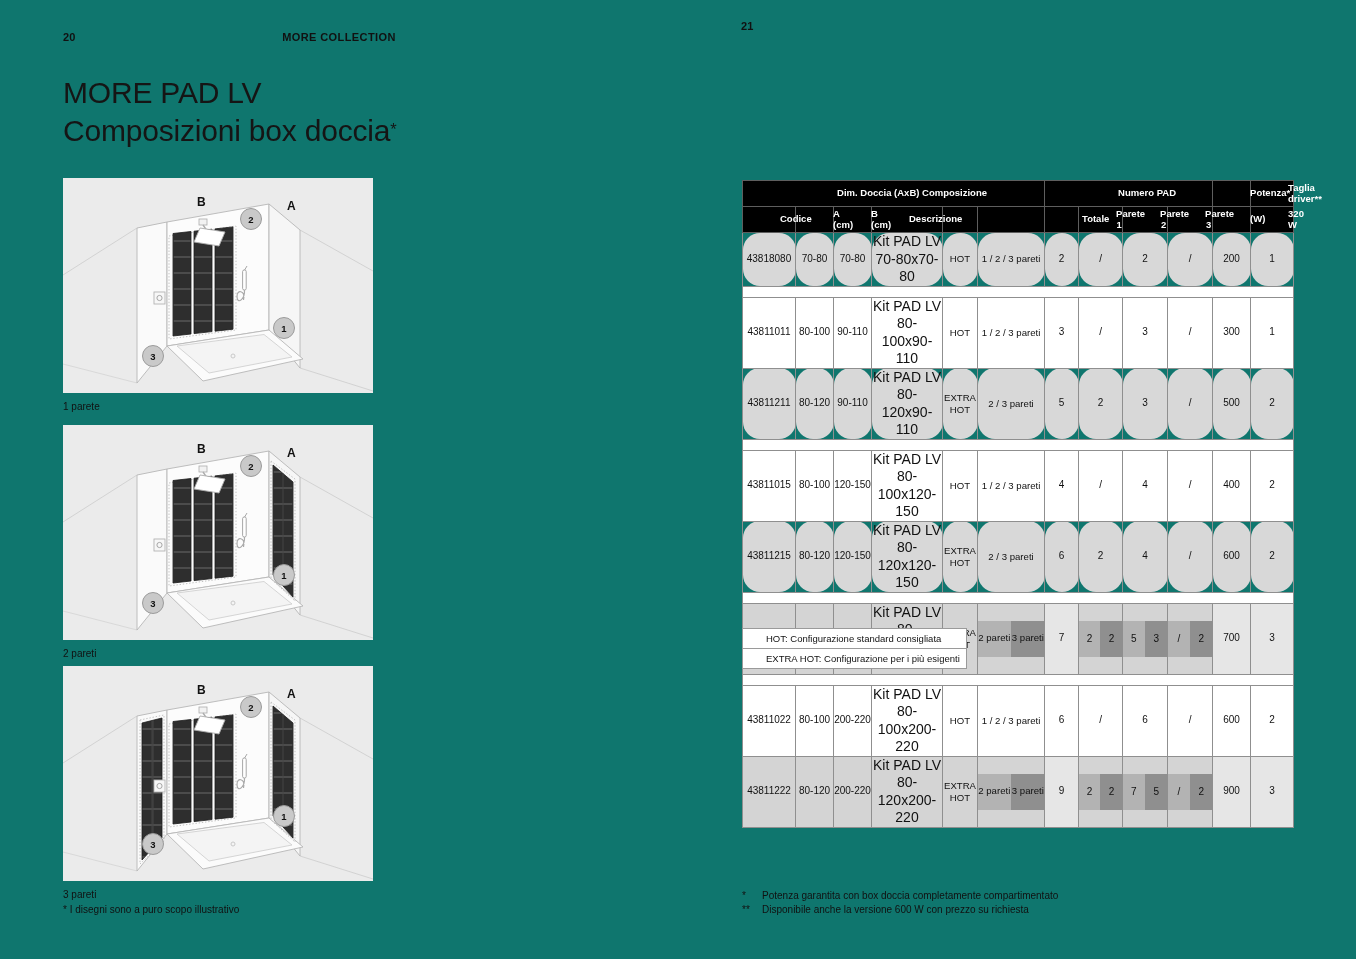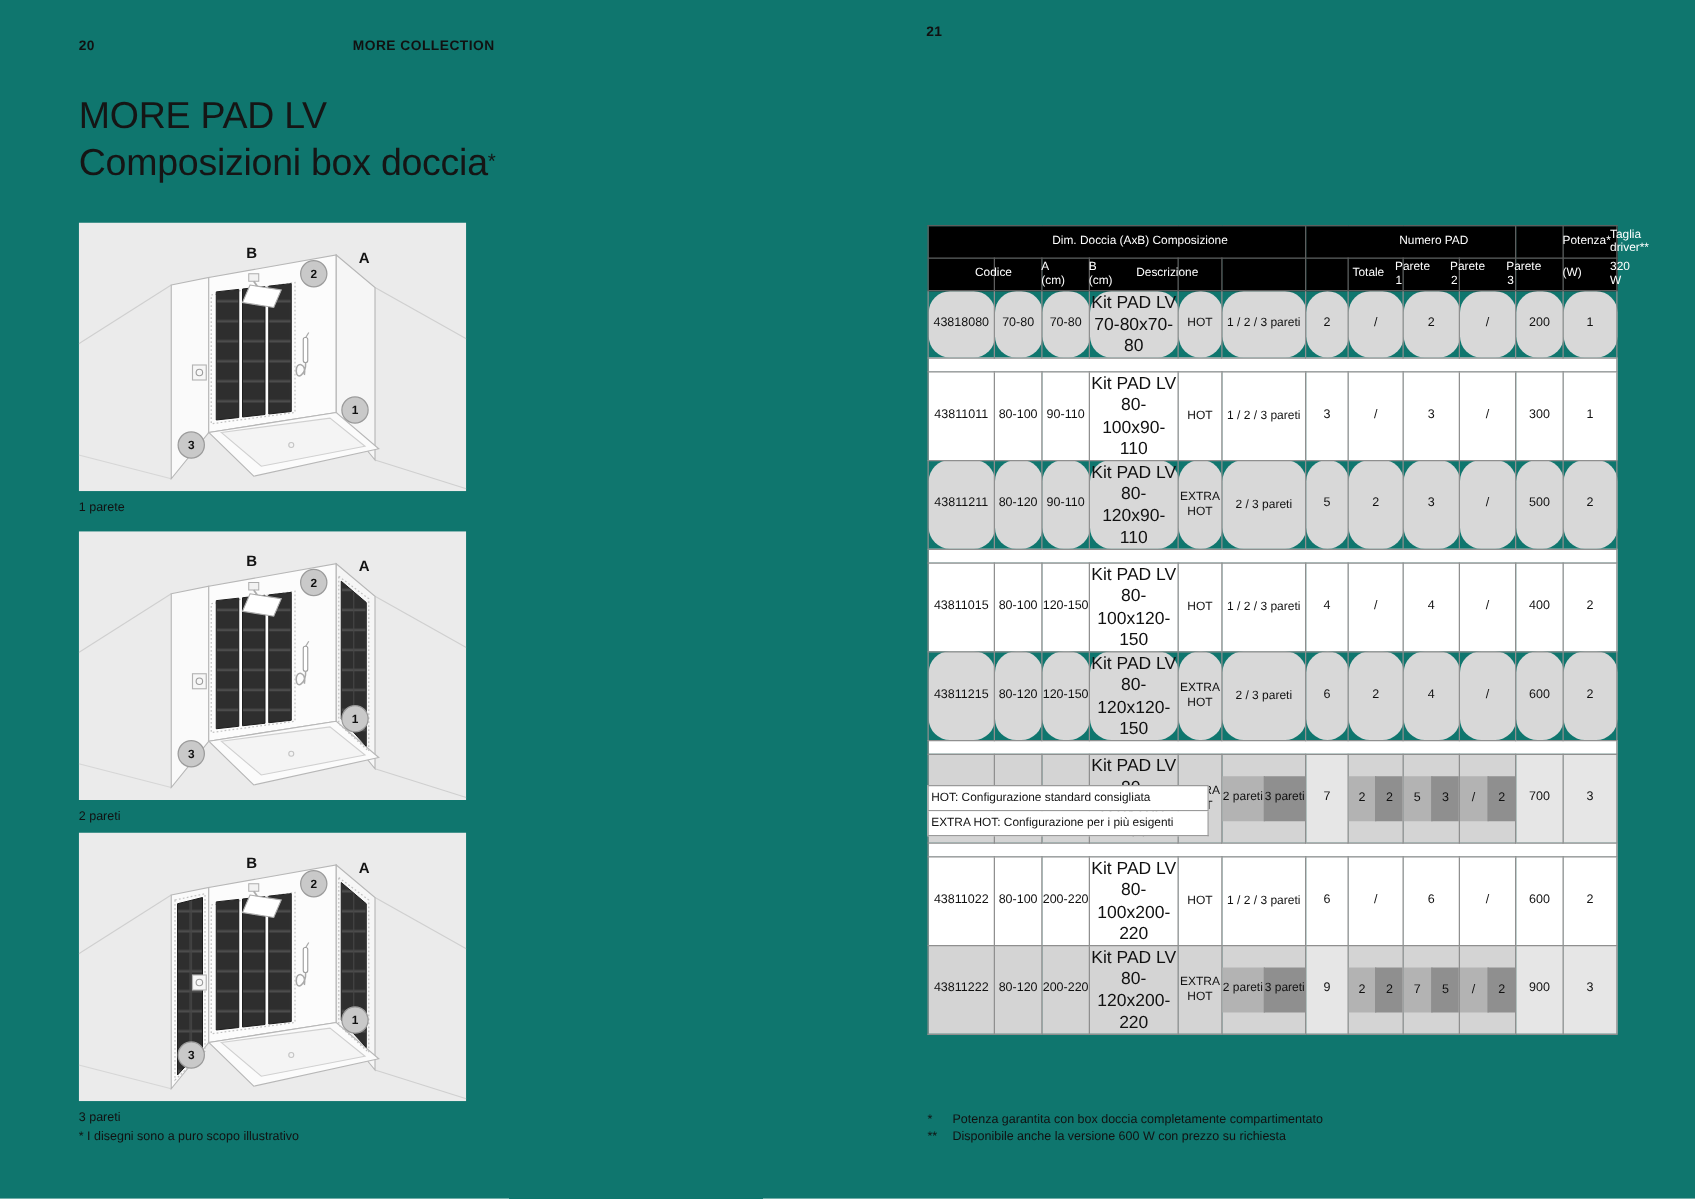--- a/index.html
+++ b/index.html
@@ -27,40 +27,40 @@
   .fig svg{display:block;width:310px;height:215px;}
   .figcap{font-size:10px;margin-top:8px;color:#111;}
   .wlabel{font:700 12px "Liberation Sans",sans-serif;fill:#111;}
   .mtxt{font:700 9.5px "Liberation Sans",sans-serif;fill:#111;text-anchor:middle;}
   .footnote-left{left:63px;top:904px;font-size:10px;}
 
   
   .tablewrap{left:742px;top:180px;}
   table.spec{border-collapse:collapse;table-layout:fixed;width:551px;font-size:10px;}
   table.spec th,table.spec td{border:1px solid #8f8f8f;padding:0;text-align:center;vertical-align:middle;}
-  table.spec th{background:#000;color:#fff;font-weight:400;font-size:9.5px;height:25px;border-color:#5e5e5e;line-height:1.15;padding-left:37px;}
+  table.spec th{background:#000;color:#fff;font-weight:700;font-size:9.5px;height:25px;border-color:#5e5e5e;line-height:1.15;padding-left:37px;}
   table.spec td{height:36px;line-height:1.25;}
   tr.r-gray  td{background:#d8d8d8;border-radius:17px;}
   tr.r-white td{background:#fff;}
   tr.r-split td{background:#d4d4d4;}
   tr.r-split td.c-totale,tr.r-split td.c-w,tr.r-split td.c-driver{background:#e6e6e6;}
   td.c-desc{white-space:pre-line;font-size:14px;}
   td.c-pareti{font-size:9.6px;}
   td.c-tipo{font-size:9.6px;line-height:1.1;}
   tr.spacer td{height:10px;background:#fff;border-top:1px solid #8f8f8f;border-bottom:1px solid #8f8f8f;}
   td .split{display:flex;height:36px;}
   td .split .half{flex:1;display:flex;align-items:center;justify-content:center;line-height:1.1;}
   td .split .half+.half{border-left:1px solid #8f8f8f;}
   td .split .h0{background:#b3b3b3;}
   td .split .h1{background:#8f8f8f;}
 
   
   .legend{left:742px;top:628px;width:225px;}
   .legend-row{border:1px solid #9a9a9a;border-top:none;height:19px;display:flex;align-items:center;
-              padding-left:2px;font-size:9.5px;background:#fff;}
+              padding-left:23px;font-size:9.5px;background:#fff;}
   .legend-row:first-child{border-top:1px solid #9a9a9a;}
 
   
   .footnotes-right{left:742px;top:889px;font-size:10px;}
   .fn-row{display:flex;line-height:14px;}
   .fn-mark{width:20px;}
 </style>
 </head>
 <body>
 

